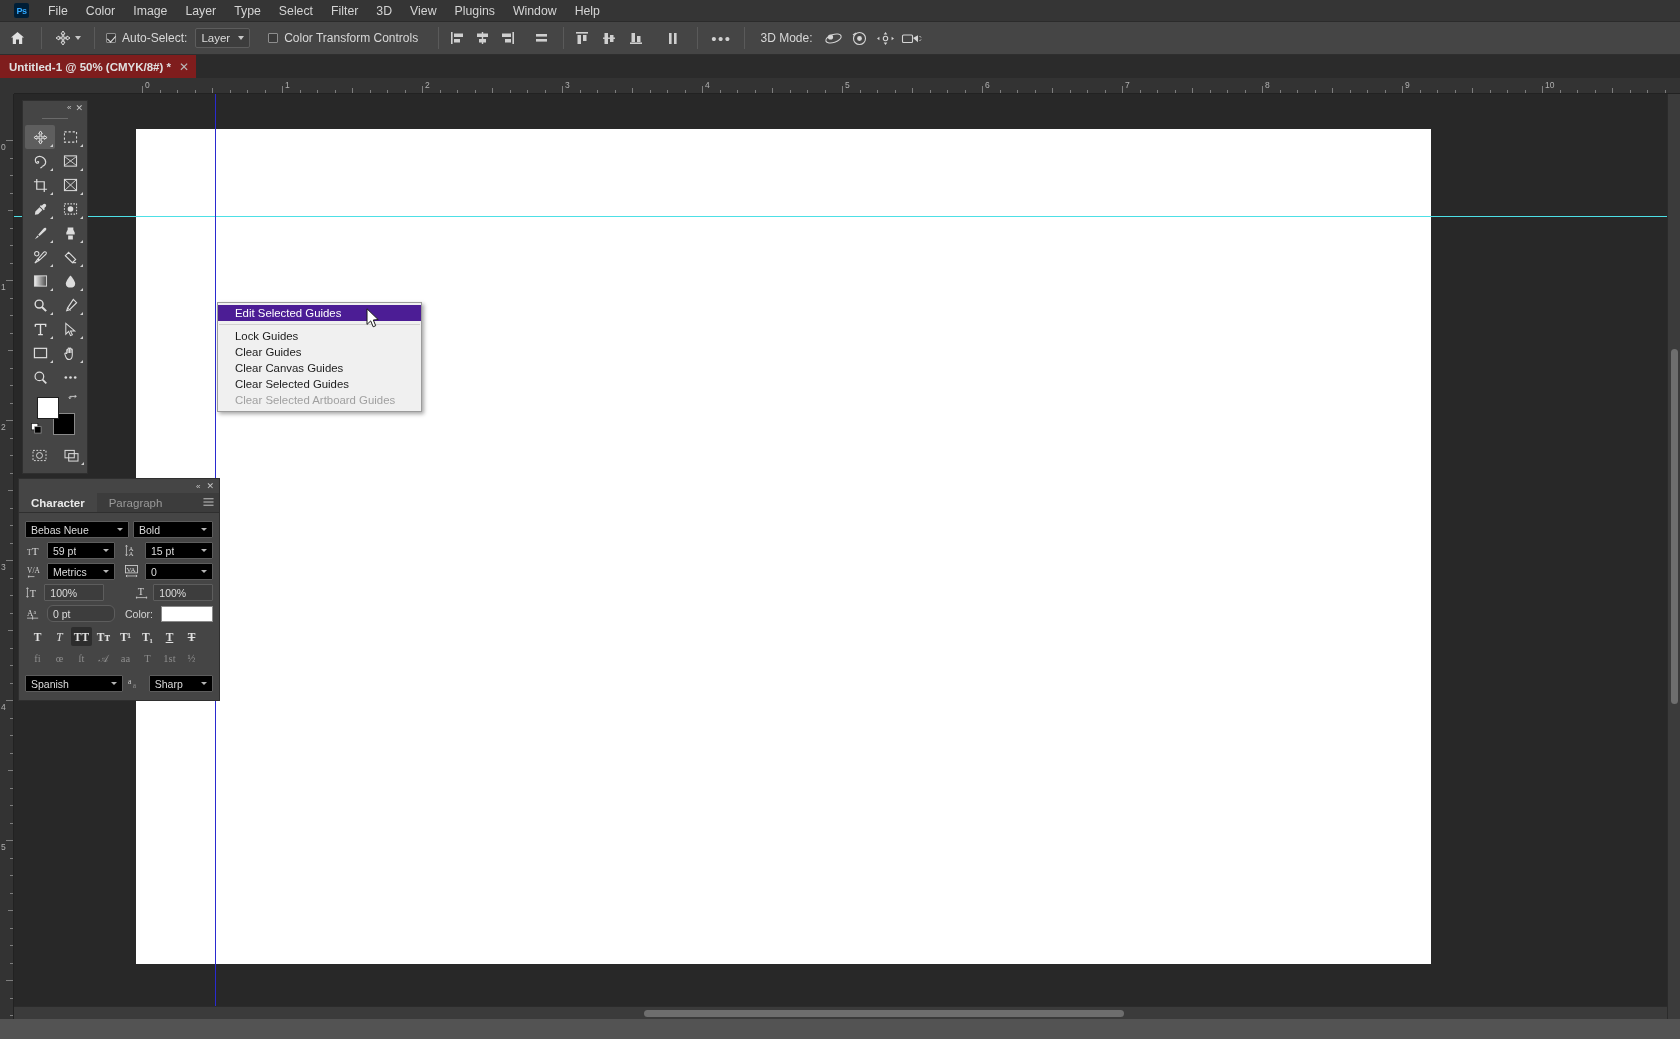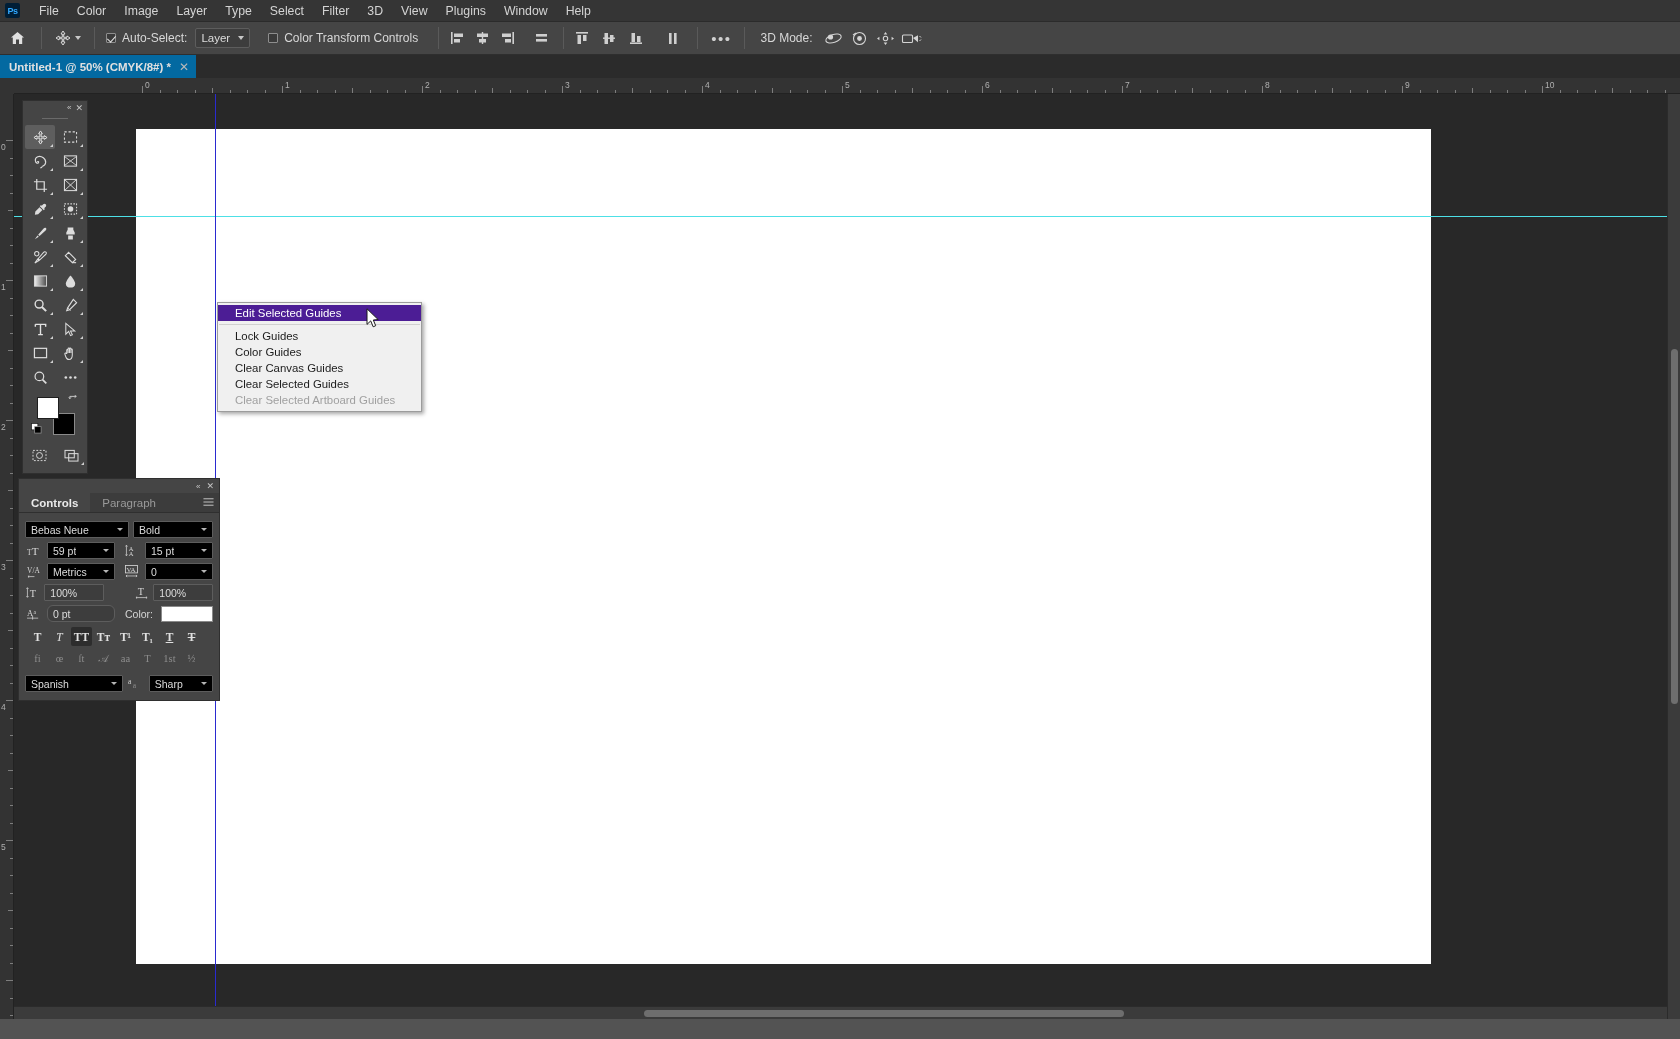--- a/index.html
+++ b/index.html
@@ -12,21 +12,21 @@
   }
   #app { position:relative; width:1680px; height:1039px; }
 
   
   .menubar{
     position:absolute; left:0; top:0; width:1680px; height:22px;
     background:#353535; display:flex; align-items:center;
     border-bottom:1px solid #2b2b2b;
   }
   .ps-logo{
-    width:15px; height:15px; margin-left:5px; margin-right:10px;
+    width:15px; height:15px; margin-left:14px; margin-right:10px;
     background:#001e36; color:#31a8ff; font-size:9px; font-weight:bold;
     display:flex; align-items:center; justify-content:center;
     border-radius:2px; letter-spacing:-.5px;
   }
   .menu-item{
     color:#d4d4d4; font-size:12.3px; padding:3px 9px; cursor:default;
     white-space:nowrap;
   }
 
   
@@ -60,21 +60,21 @@
   .dots{ color:#d0d0d0; font-size:15px; letter-spacing:1.5px; padding:0 6px; }
   .mode3d{ color:#d8d8d8; font-size:12px; margin:0 8px; }
   .icon3d{ width:26px;height:24px; display:flex;align-items:center;justify-content:center;}
 
   
   .tabstrip{
     position:absolute; left:0; top:55px; width:1680px; height:23px;
     background:#2b2b2b;
   }
   .doctab{
-    position:absolute; left:0; top:0; height:23px; background:#0369a1;
+    position:absolute; left:0; top:0; height:23px; background:#7f1d1d;
     display:flex; align-items:center; padding:0 7px 0 9px; gap:8px;
     border-right:1px solid #2b2b2b;
   }
   .doctab .t{ color:#e0e0e0; font-size:11.5px; font-weight:bold; white-space:nowrap;}
   .tabclose{ color:#b9b9b9; font-size:12px; line-height:1; }
 
   
   .ruler-h{
     position:absolute; left:14px; top:78px; width:1666px; height:16px;
     background:#333; border-bottom:1px solid #222;
@@ -726,21 +726,21 @@
     </div>
   </div>
 
   <div class="charpanel">
     <div class="cp-head">
       <span class="tp-chev">«</span>
       <span class="tp-x">✕</span>
     </div>
     <div class="cp-tabs">
       <div class="cp-tab active">
-        <span>Controls</span>
+        <span>Character</span>
       </div>
       <div class="cp-tab">
         <span>Paragraph</span>
       </div>
       <div class="cp-menu">
         <svg width="11" height="10" viewBox="0 0 12 10">
             <path d="M0.5 1.5 H11.5 M0.5 5 H11.5 M0.5 8.5 H11.5" stroke="#cfcfcf" stroke-width="1"></path>
           </svg>
       </div>
     </div>
@@ -878,21 +878,21 @@
           <span class="ch"></span>
         </div>
       </div>
     </div>
   </div>
 
   <div class="ctxmenu" id="ctxmenu">
       <div class="ctx-item hl">Edit Selected Guides</div>
       <div class="ctx-sep"></div>
       <div class="ctx-item">Lock Guides</div>
-      <div class="ctx-item">Color Guides</div>
+      <div class="ctx-item">Clear Guides</div>
       <div class="ctx-item">Clear Canvas Guides</div>
       <div class="ctx-item">Clear Selected Guides</div>
       <div class="ctx-item disabled">Clear Selected Artboard Guides</div>
     </div>
   <div class="cursor-arrow">
     <svg width="14" height="21" viewBox="0 0 14 21">
         <path d="M1 0.8 L1 16.4 L4.7 12.9 L7.2 18.8 L9.7 17.7 L7.3 12 L12.2 11.6 Z" fill="#ffffff" stroke="#1a1a1a" stroke-width="1"></path>
       </svg>
   </div>
 

